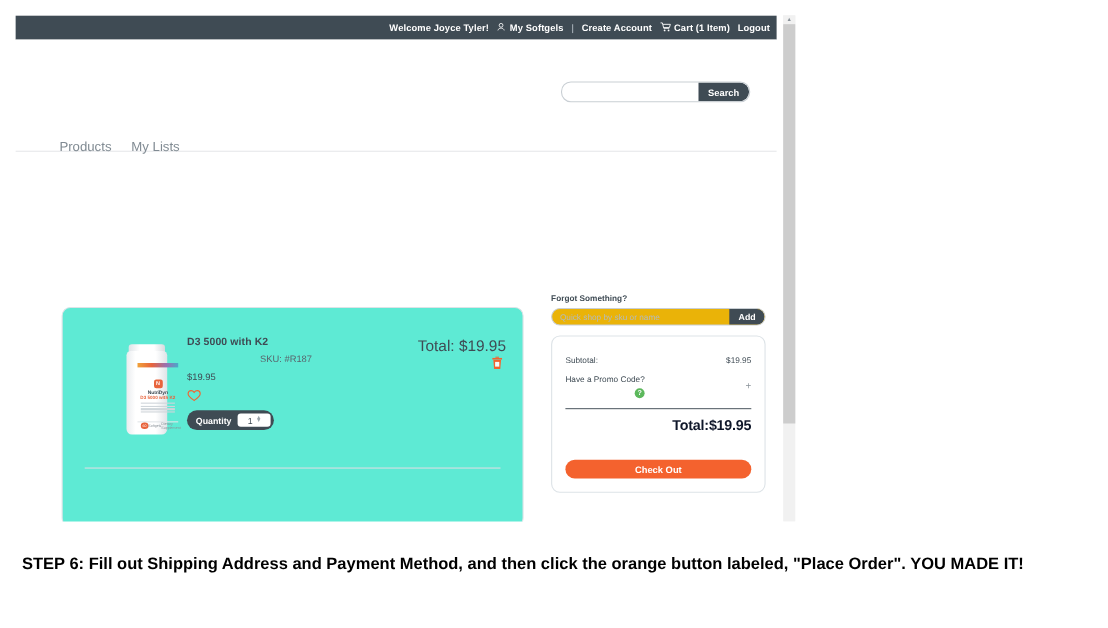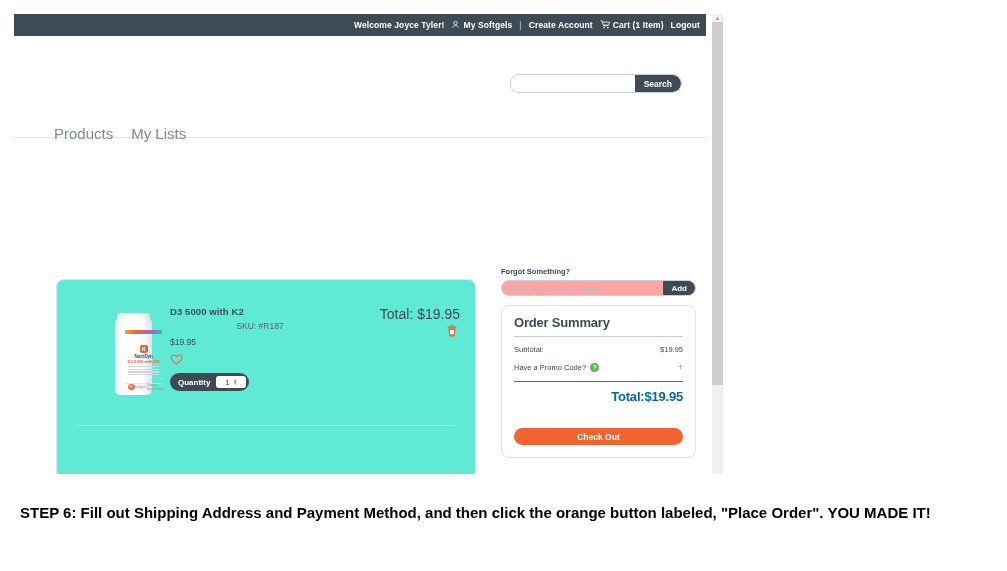--- a/index.html
+++ b/index.html
@@ -67,21 +67,21 @@
     font-size:8.5px;font-weight:bold;padding:0 9px;border-radius:0 9px 9px 0;
     cursor:pointer;font-family:"Liberation Sans", sans-serif;
   }
 
   
   #main-nav{
     position:absolute;left:0;top:100px;width:692px;height:24px;
     background:#ffffff;border-bottom:1px solid #e6e8ea;
     display:flex;align-items:center;padding-left:40px;gap:18px;box-sizing:border-box;
   }
-  #main-nav .nav-item{font-size:15px;color:#818b93;cursor:pointer;margin-top:15px;}
+  #main-nav .nav-item{font-size:12px;color:#818b93;cursor:pointer;margin-top:15px;}
 
   
   #page-banner{
     position:absolute;left:25px;top:126px;width:667px;height:97px;
     background:#eda62a;
   }
   #page-title{
     position:absolute;left:17px;top:31px;
     color:#ffffff;font-size:17px;font-weight:bold;letter-spacing:.3px;
   }
@@ -162,21 +162,21 @@
   }
   #card-divider{
     position:absolute;left:20px;right:20px;top:145px;height:1px;background:#d8dee3;
   }
 
   
   #right-col{position:absolute;left:462px;top:30px;width:197px;}
   #forgot-label{font-size:7.5px;font-weight:bold;color:#3f4b54;margin-bottom:4px;}
   #quickshop-wrap{
     width:195px;height:16px;border:1px solid #c9cfd4;border-radius:8px;
-    background:#fca5a5;display:flex;align-items:center;overflow:hidden;box-sizing:border-box;
+    background:#eab308;display:flex;align-items:center;overflow:hidden;box-sizing:border-box;
   }
   #quickshop-input{
     flex:1;border:0;outline:none;height:14px;background:transparent;
     font-size:7.5px;padding-left:7px;color:#555;
     font-family:"Liberation Sans", sans-serif;
   }
   #quickshop-input::placeholder{color:#b2bac0;}
   #quickshop-add{
     height:16px;background:#3f4b54;color:#fff;border:0;
     font-size:8px;font-weight:bold;padding:0 8px;border-radius:0 8px 8px 0;cursor:pointer;
@@ -189,29 +189,29 @@
     box-sizing:border-box;padding:9px 12px 12px 12px;
   }
   #summary-title{
     font-size:13px;font-weight:bold;color:#3f4b54;letter-spacing:-.2px;
     padding-bottom:6px;border-bottom:1px solid #c7ced3;
   }
   .summary-row{
     display:flex;align-items:center;justify-content:space-between;
     font-size:7.5px;color:#3f4b54;margin-top:8px;
   }
-  .promo-left{display:flex;align-items:flex-end;gap:4px;}
+  .promo-left{display:flex;align-items:flex-end;gap:4px;flex-direction:column;}
   .help-dot{
     width:9px;height:9px;border-radius:50%;background:#5cb85c;color:#fff;
     font-size:6.5px;line-height:9px;text-align:center;font-weight:bold;
   }
   .plus-sign{color:#8a9299;font-size:9px;}
   #summary-rule{height:1px;background:#5a646c;margin-top:9px;}
   #summary-total{
-    text-align:right;color:#0369a1;font-size:13px;font-weight:bold;
+    text-align:right;color:#0f172a;font-size:13px;font-weight:bold;
     margin-top:7px;letter-spacing:-.2px;
   }
   #checkout-button{
     margin-top:24px;width:100%;height:17px;border:0;border-radius:9px;
     background:#f4622e;color:#ffffff;font-size:8.5px;font-weight:bold;cursor:pointer;
     font-family:"Liberation Sans", sans-serif;
   }
 
   
   #scrollbar-track{
@@ -345,21 +345,20 @@
 
     <div id="right-col">
       <div id="forgot-label">Forgot Something?</div>
 
       <div id="quickshop-wrap">
         <input id="quickshop-input" type="text" value="" placeholder="Quick shop by sku or name" style="">
         <button id="quickshop-add">Add</button>
       </div>
 
       <div id="order-summary">
-        <div id="summary-title">Order Summary</div>
 
         <div class="summary-row">
           <span>Subtotal:</span>
           <span>$19.95</span>
         </div>
 
         <div class="summary-row">
           <span class="promo-left">
             <span>Have a Promo Code?</span>
             <span class="help-dot">?</span>

